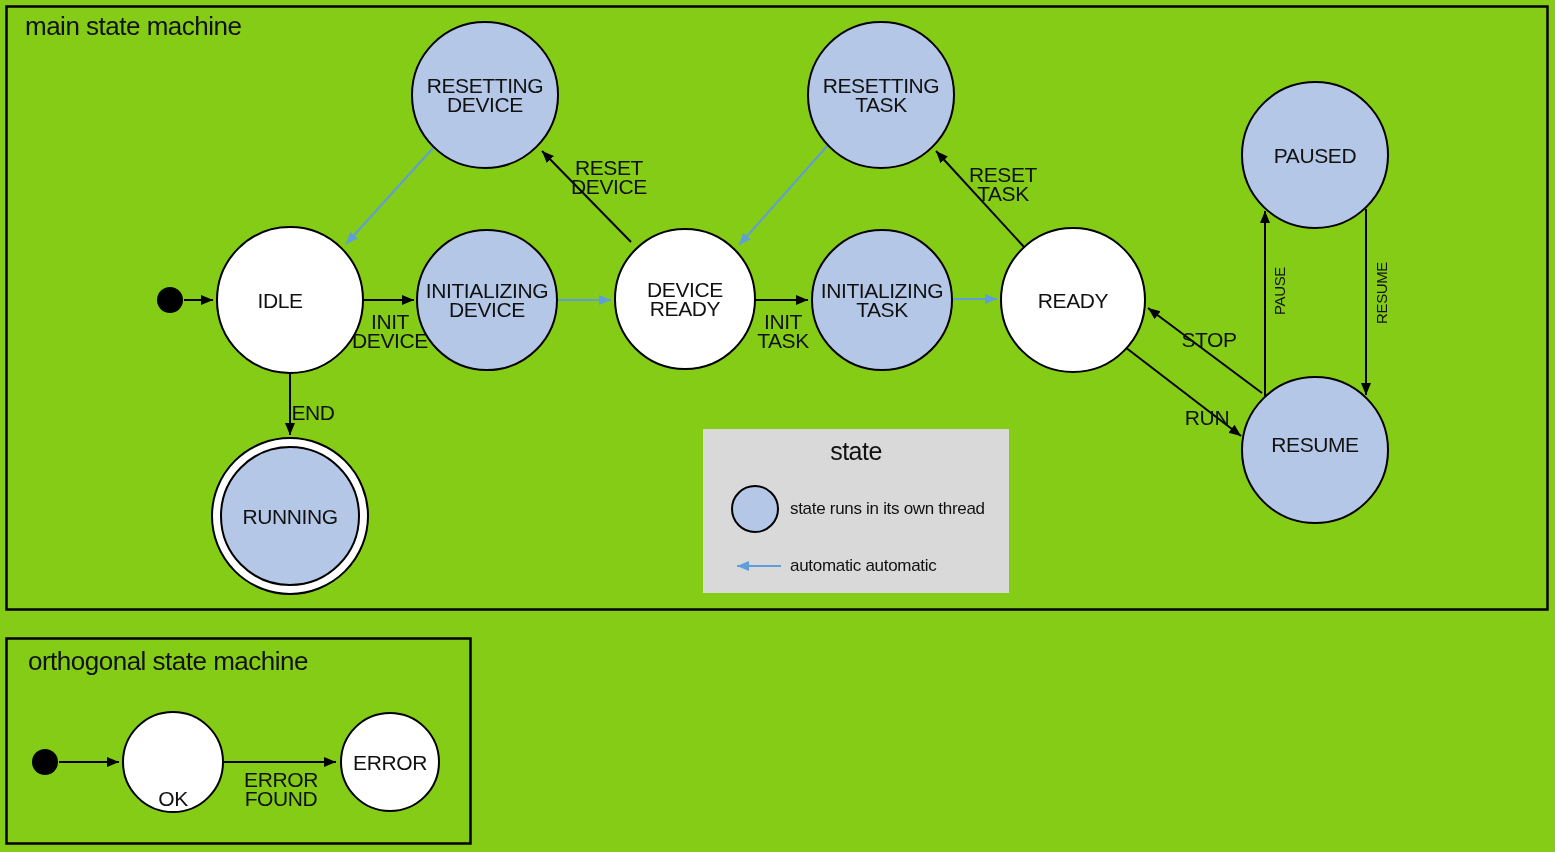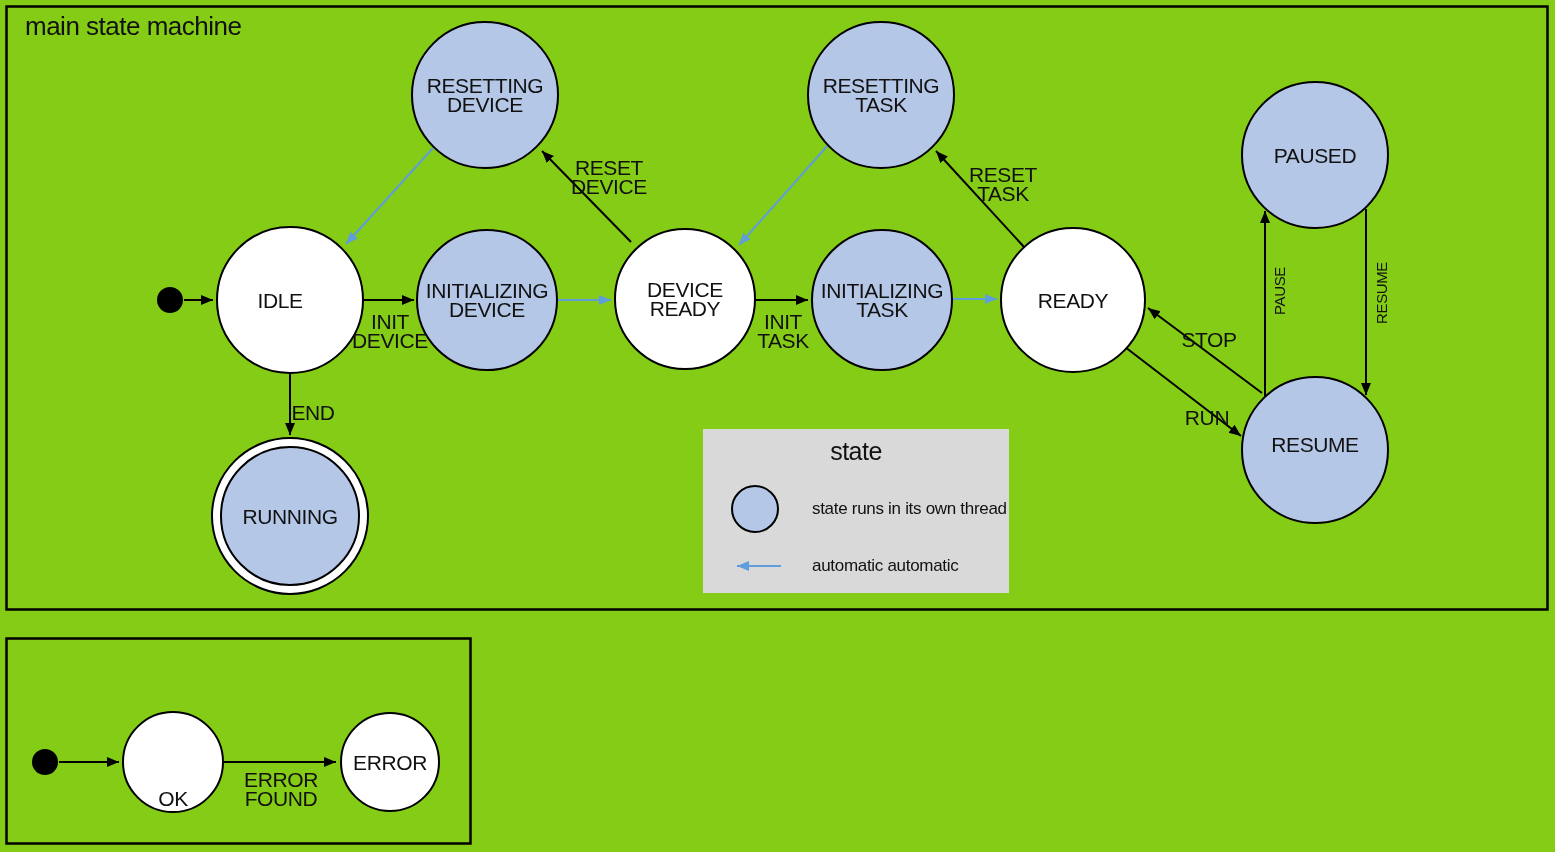--- a/index.html
+++ b/index.html
@@ -54,21 +54,20 @@
     color: #111;
     white-space: nowrap;
   }
   .legend-item {
     position: absolute;
     transform: translateY(-50%);
     font-size: 17px;
     letter-spacing: -0.3px;
     color: #111;
     white-space: nowrap;
-    margin-left: 22px;
   }
 </style>
 </head>
 <body>
 
 <div class="canvas">
 
   <svg class="layer" width="1555" height="852" viewBox="0 0 1555 852">
     <defs>
       <marker id="arrow-black" markerUnits="userSpaceOnUse" markerWidth="14" markerHeight="12" refX="12" refY="5" orient="auto">
@@ -115,20 +114,21 @@
     <line class="edge-blue" x1="781" y1="566" x2="737" y2="566" marker-end="url(#arrow-blue)"></line>
 
     <circle class="dot" cx="45" cy="762" r="13"></circle>
     <line class="edge" x1="59" y1="762" x2="119" y2="762" marker-end="url(#arrow-black)"></line>
     <line class="edge" x1="223" y1="762" x2="336" y2="762" marker-end="url(#arrow-black)"></line>
     <circle class="st-white" cx="173" cy="762" r="50"></circle>
     <circle class="st-white" cx="390" cy="762" r="49"></circle>
   </svg>
 
   <div class="title" style="left:25px; top:11px;">main state machine</div>
+  <div class="title" style="left:28px; top:646px;">orthogonal state machine</div>
 
   <div class="lbl" style="left:485px; top:95px;">RESETTING
 DEVICE</div>
   <div class="lbl" style="left:881px; top:95px;">RESETTING
 TASK</div>
   <div class="lbl" style="left:1315px; top:155px;text-align:right;">PAUSED</div>
   <div class="lbl" style="left:280px; top:300px;">IDLE</div>
   <div class="lbl" style="left:487px; top:300px;">INITIALIZING
 DEVICE</div>
   <div class="lbl" style="left:685px; top:299px;">DEVICE

